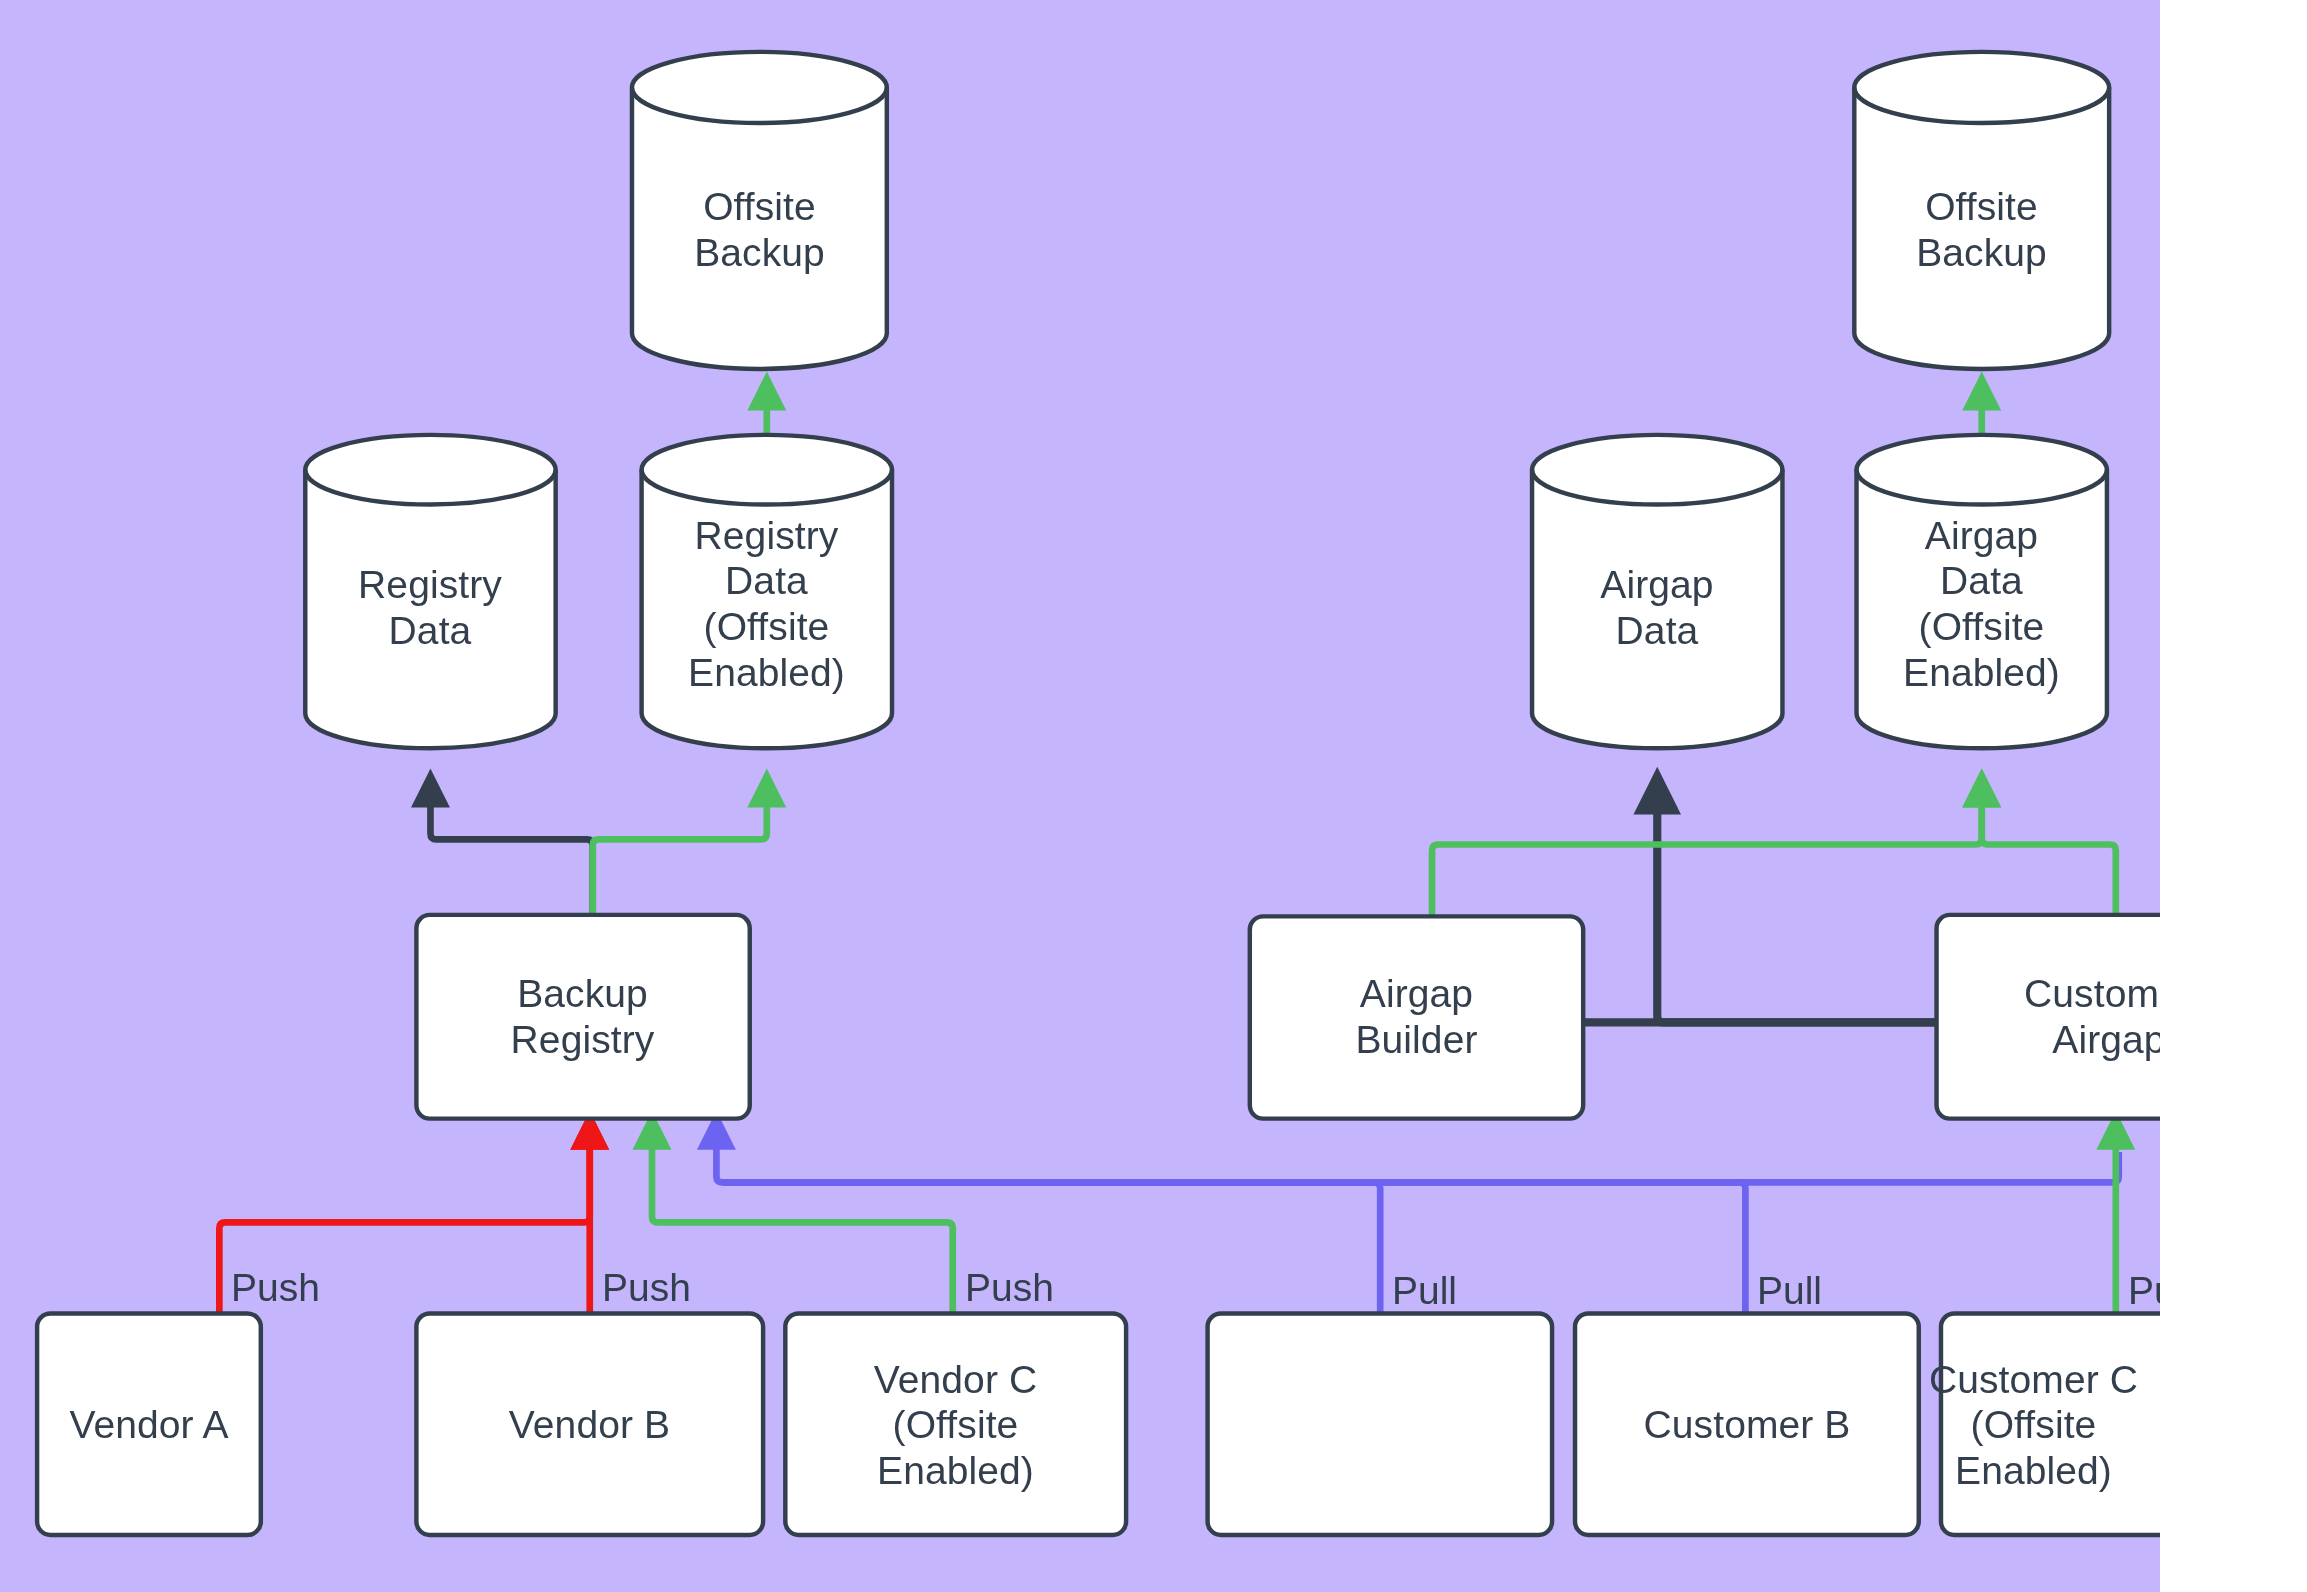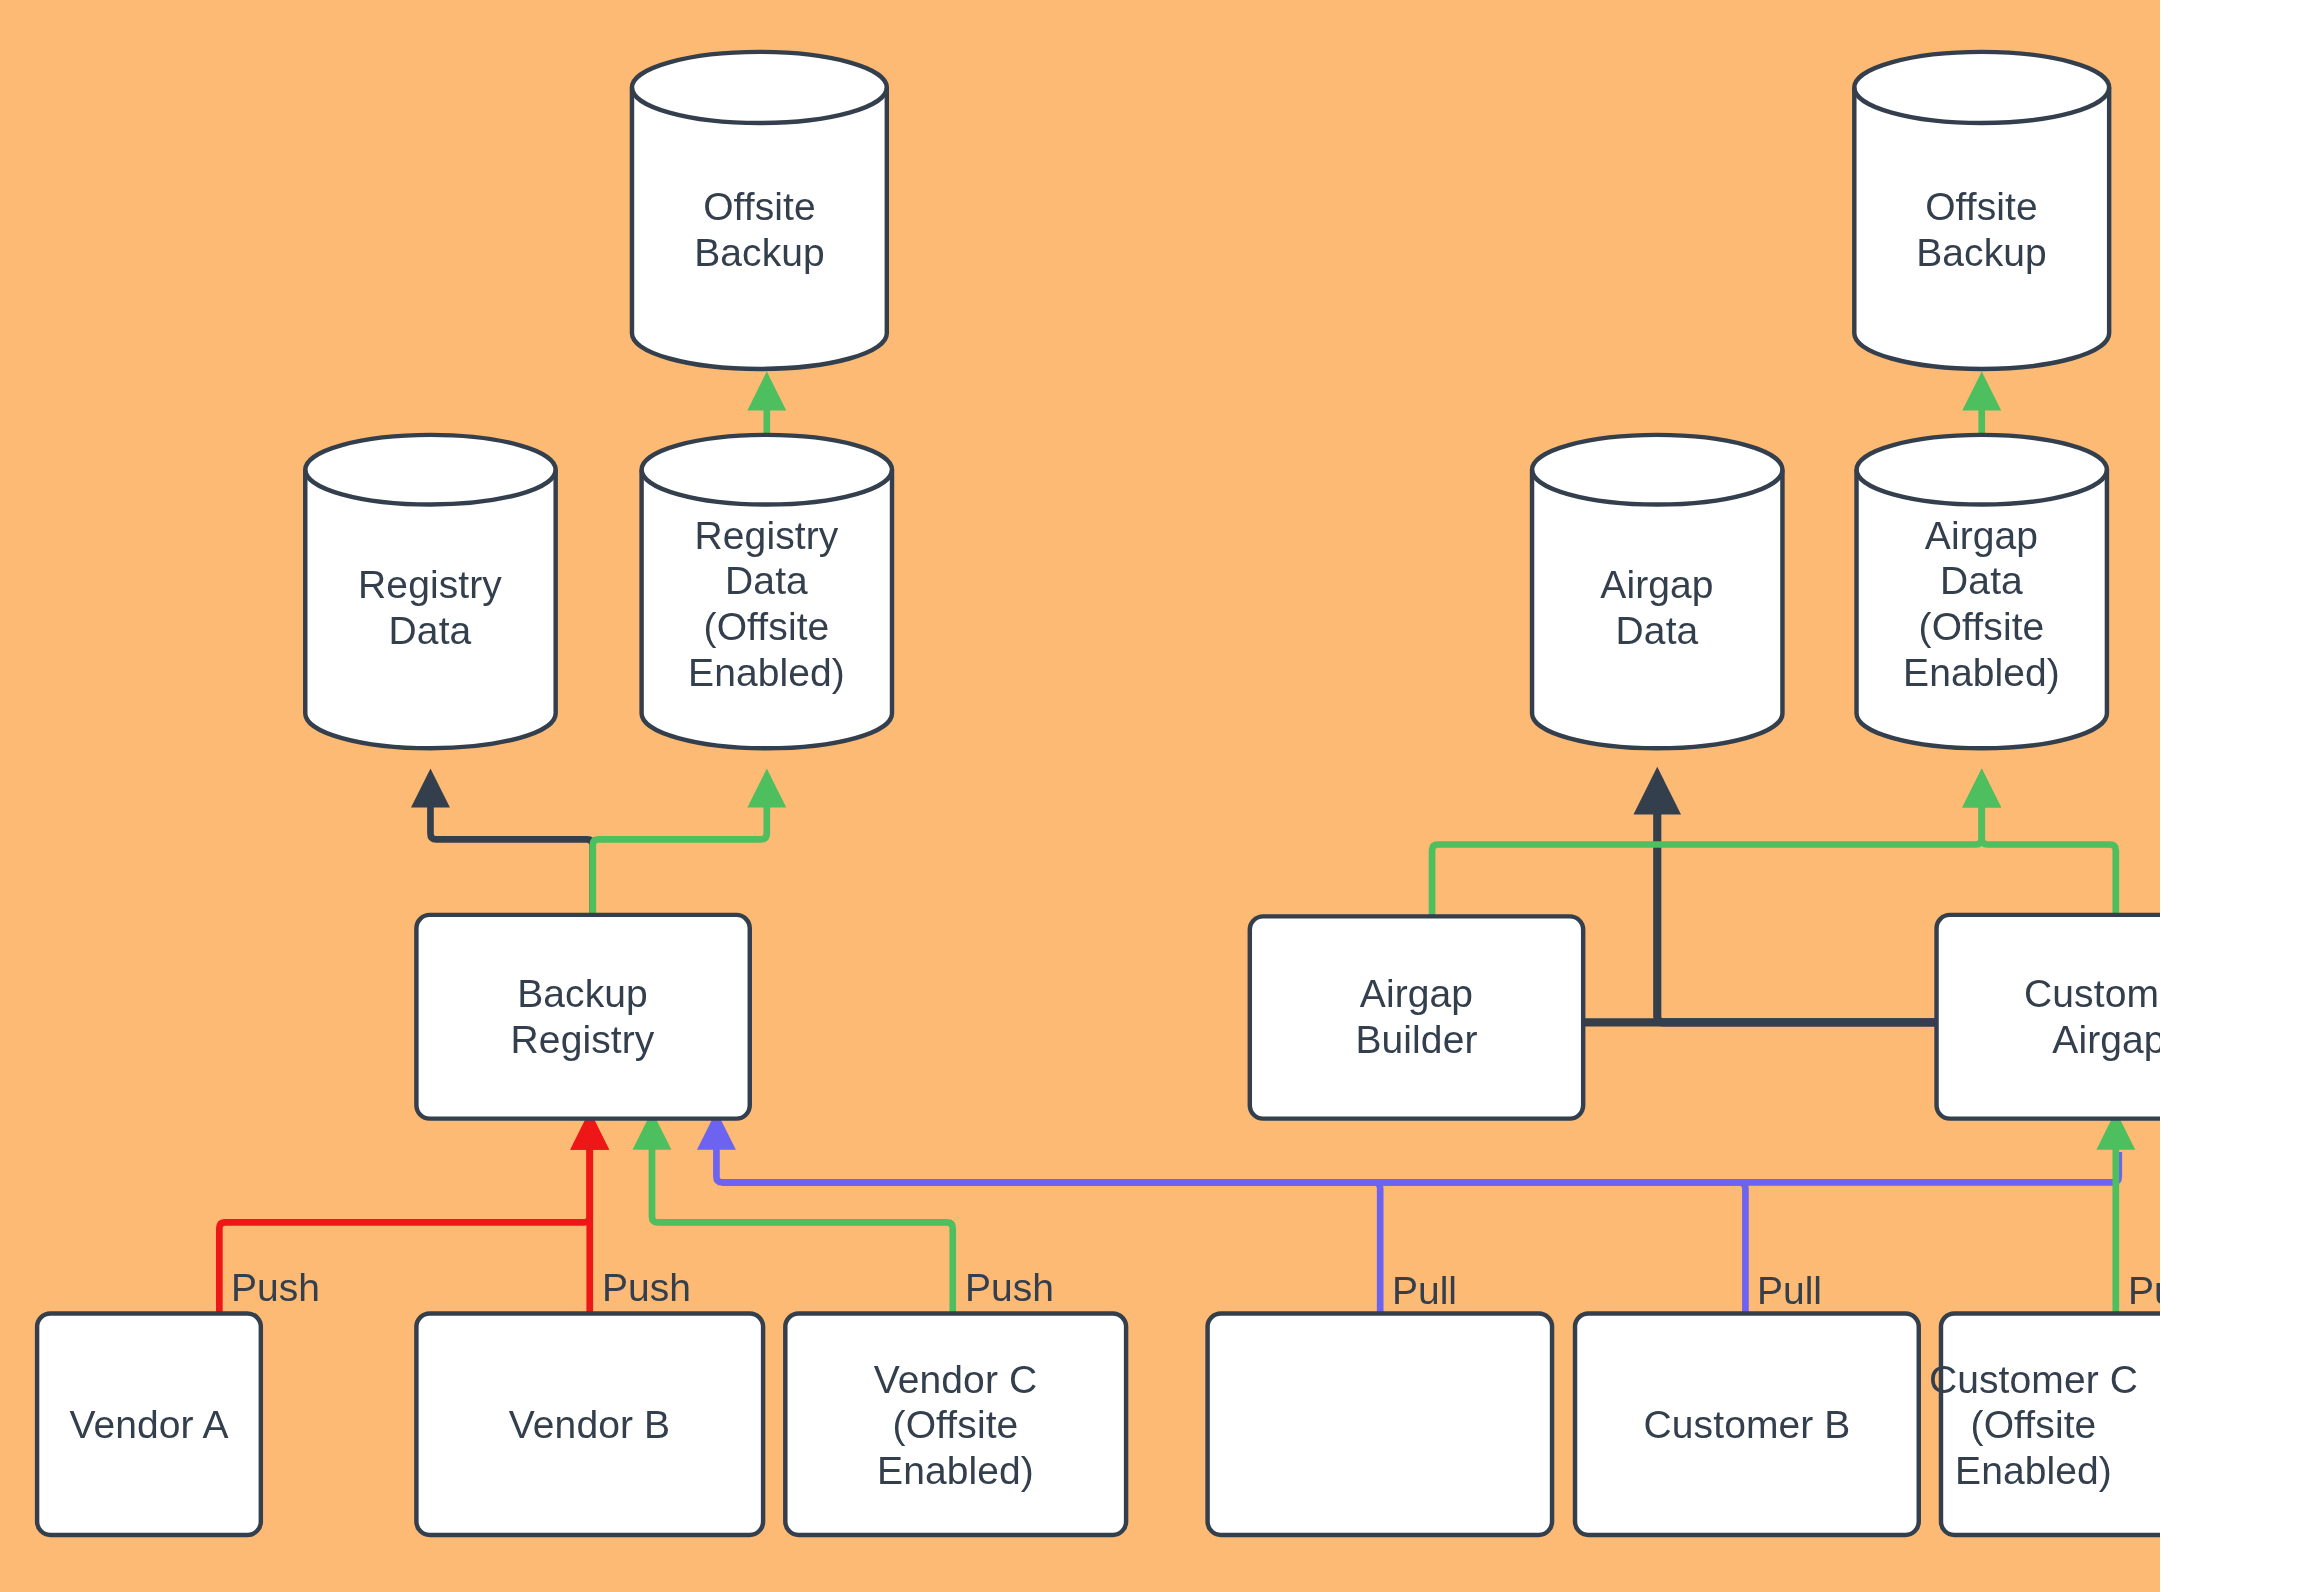--- a/index.html
+++ b/index.html
@@ -7,21 +7,21 @@
     padding: 0;
     background: #ffffff;
   }
   body {
     font-family: "Liberation Sans", sans-serif;
   }
   #diagram-root {
     position: relative;
     width: 2160px;
     height: 1592px;
-    background: #fdba74;
+    background: #c4b5fd;
     overflow: hidden;
   }
   #diagram-svg {
     position: absolute;
     top: 0;
     left: 0;
     width: 2307px;
     height: 1592px;
   }
   .node-label {

